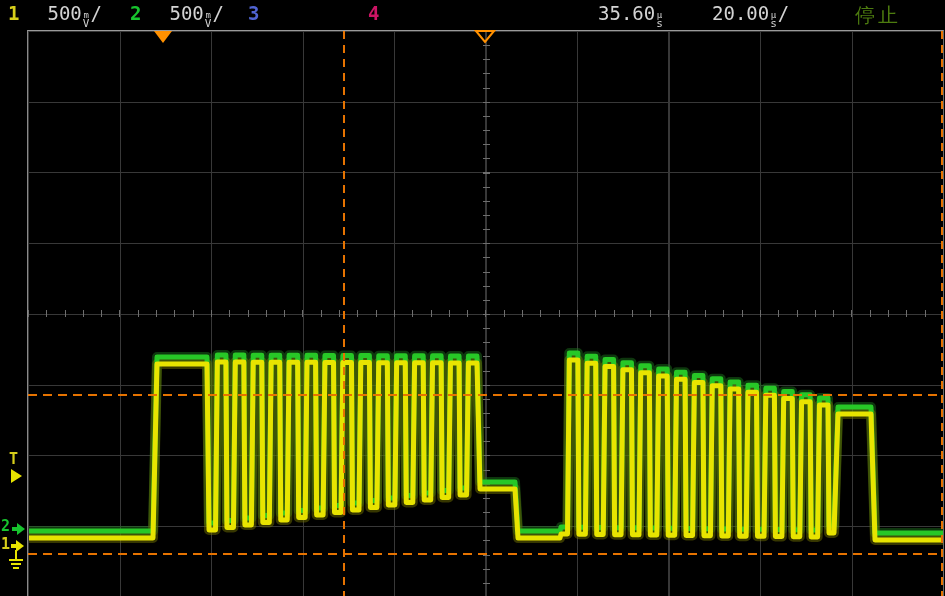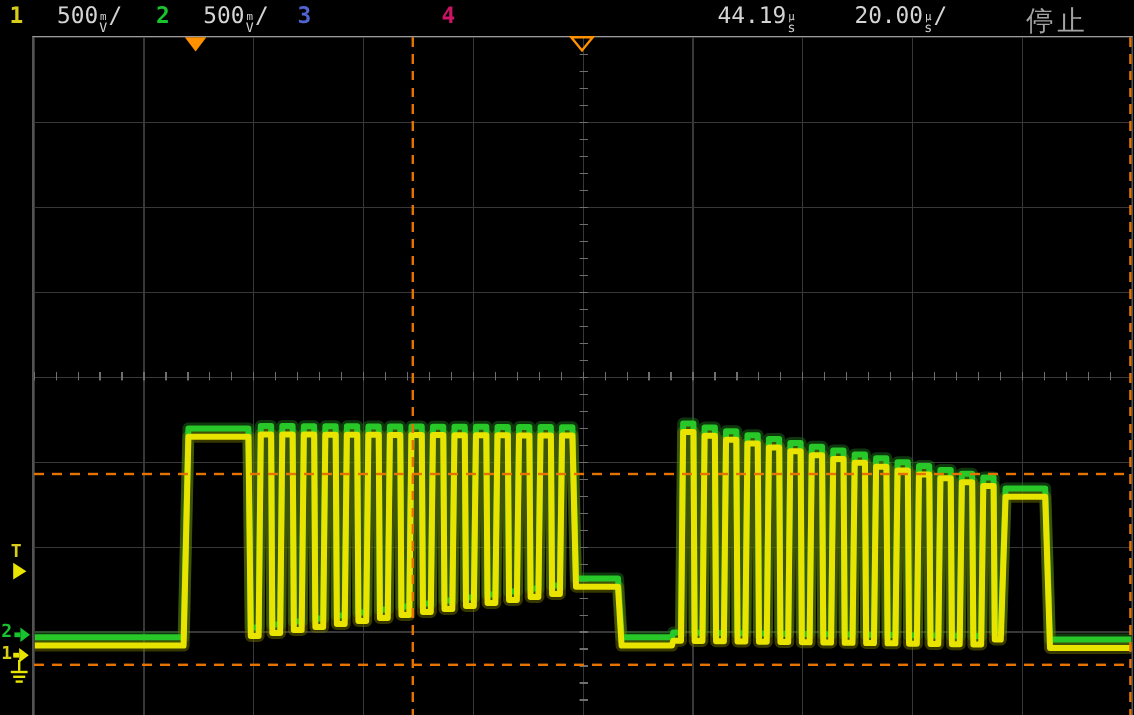--- a/index.html
+++ b/index.html
@@ -7,21 +7,21 @@
          font-family:"DejaVu Sans Mono","Liberation Mono",monospace;}
   
   #statusbar{position:absolute;left:0;top:0;width:945px;height:28px;background:#000;}
   .hitem{position:absolute;top:2px;display:flex;align-items:baseline;font-size:19px;color:#d4d4d4;}
   .chnum{font-weight:bold;}
   .c1{color:#d6ce1a;} .c2{color:#17c42e;} .c3{color:#5064d2;} .c4{color:#cc1464;}
   .white{color:#d4d4d4;text-align:right;}
   .ustack{display:inline-flex;flex-direction:column;align-items:center;margin:0 1px;transform:translateY(-2px);}
   .ustack i{font-style:normal;font-size:9px;line-height:7px;color:#d4d4d4;}
   .ustack b{font-weight:normal;font-size:11px;line-height:10px;color:#d4d4d4;}
-  .cjk{font-family:"Liberation Sans",sans-serif;letter-spacing:3px;font-size:23px;color:#a3a3a3;}
+  .cjk{font-family:"Liberation Sans",sans-serif;letter-spacing:3px;font-size:20px;color:#4d7c0f;}
   
   #plot{position:absolute;left:27px;top:30px;width:915px;height:566px;background:#000;
         border-top:1px solid #9a9a9a;border-left:1px solid #8a8a8a;border-right:1px solid #6a6a6a;
         box-sizing:content-box;}
   #gridlines{position:absolute;left:0;top:0;width:915px;height:566px;
       background-image:
         repeating-linear-gradient(90deg,#383838 0,#383838 1px,transparent 1px,transparent 91.5px),
         repeating-linear-gradient(180deg,#383838 0,#383838 1px,transparent 1px,transparent 70.75px);}
   #haxis-ticks{position:absolute;left:0;top:279px;width:915px;height:7px;
       background-image:repeating-linear-gradient(90deg,#6e6e6e 0,#6e6e6e 1px,transparent 1px,transparent 18.3px);}
@@ -68,21 +68,21 @@
         </span>
       <span class="white">/</span>
     </div>
     <div class="hitem" style="left:248px">
       <span class="chnum c3">3</span>
     </div>
     <div class="hitem" style="left:368px">
       <span class="chnum c4">4</span>
     </div>
     <div class="hitem" style="left:598px">
-      <span class="white">44.19</span>
+      <span class="white">35.60</span>
       <span class="ustack">
           <i>µ</i>
           <b>s</b>
         </span>
     </div>
     <div class="hitem" style="left:712px">
       <span class="white">20.00</span>
       <span class="ustack">
           <i>µ</i>
           <b>s</b>

